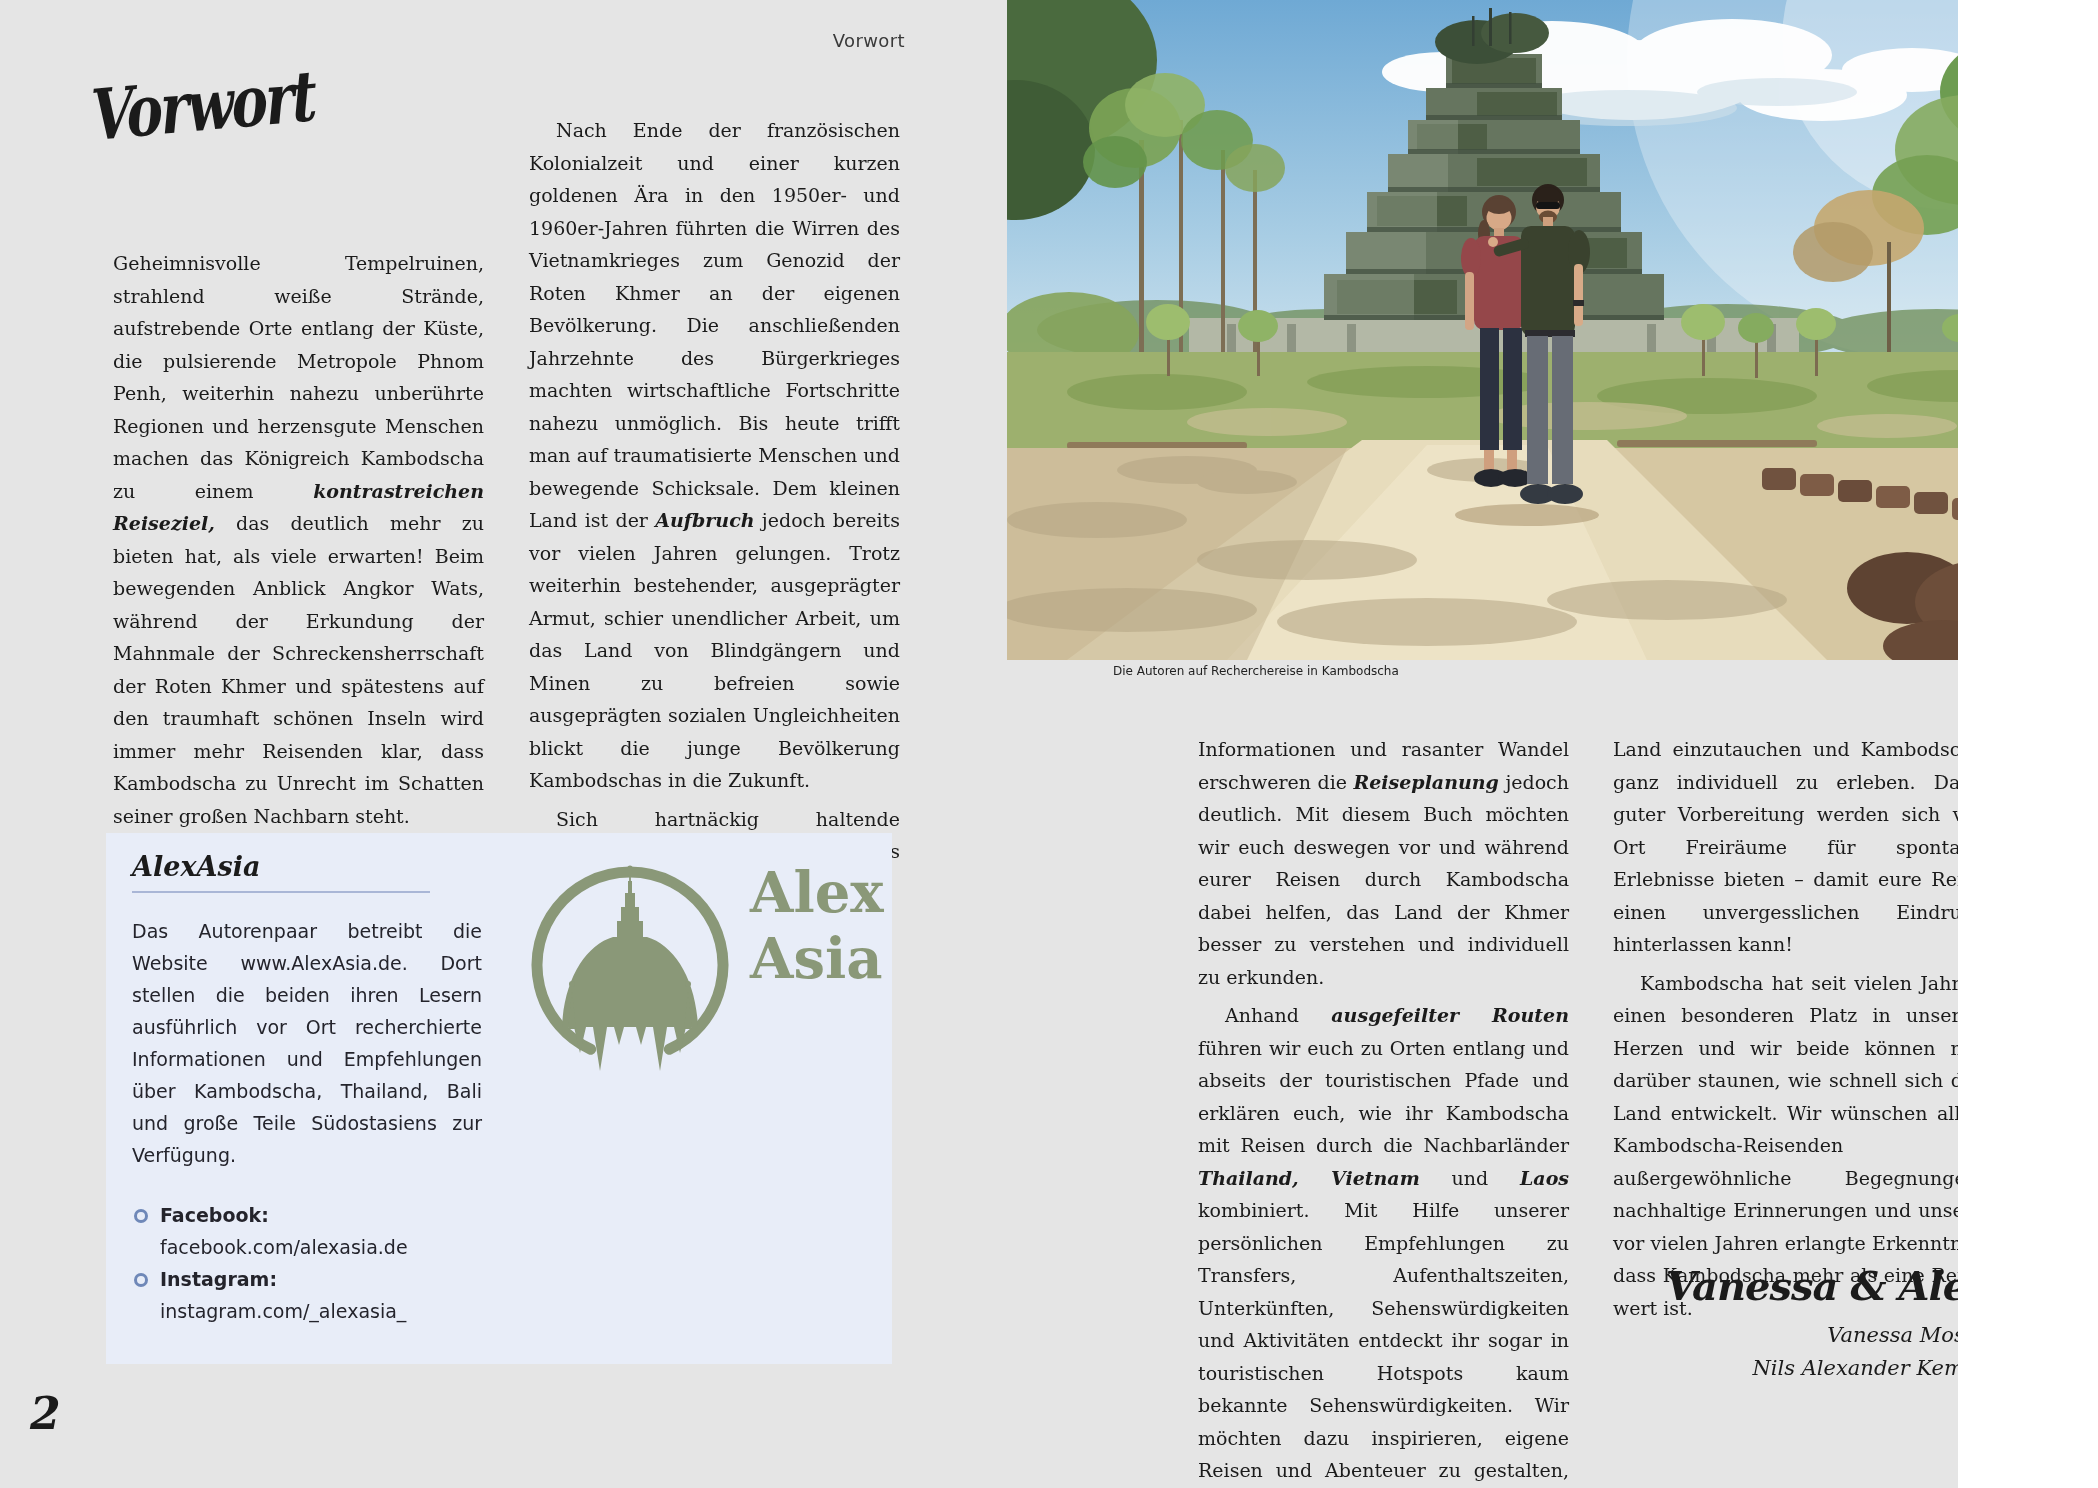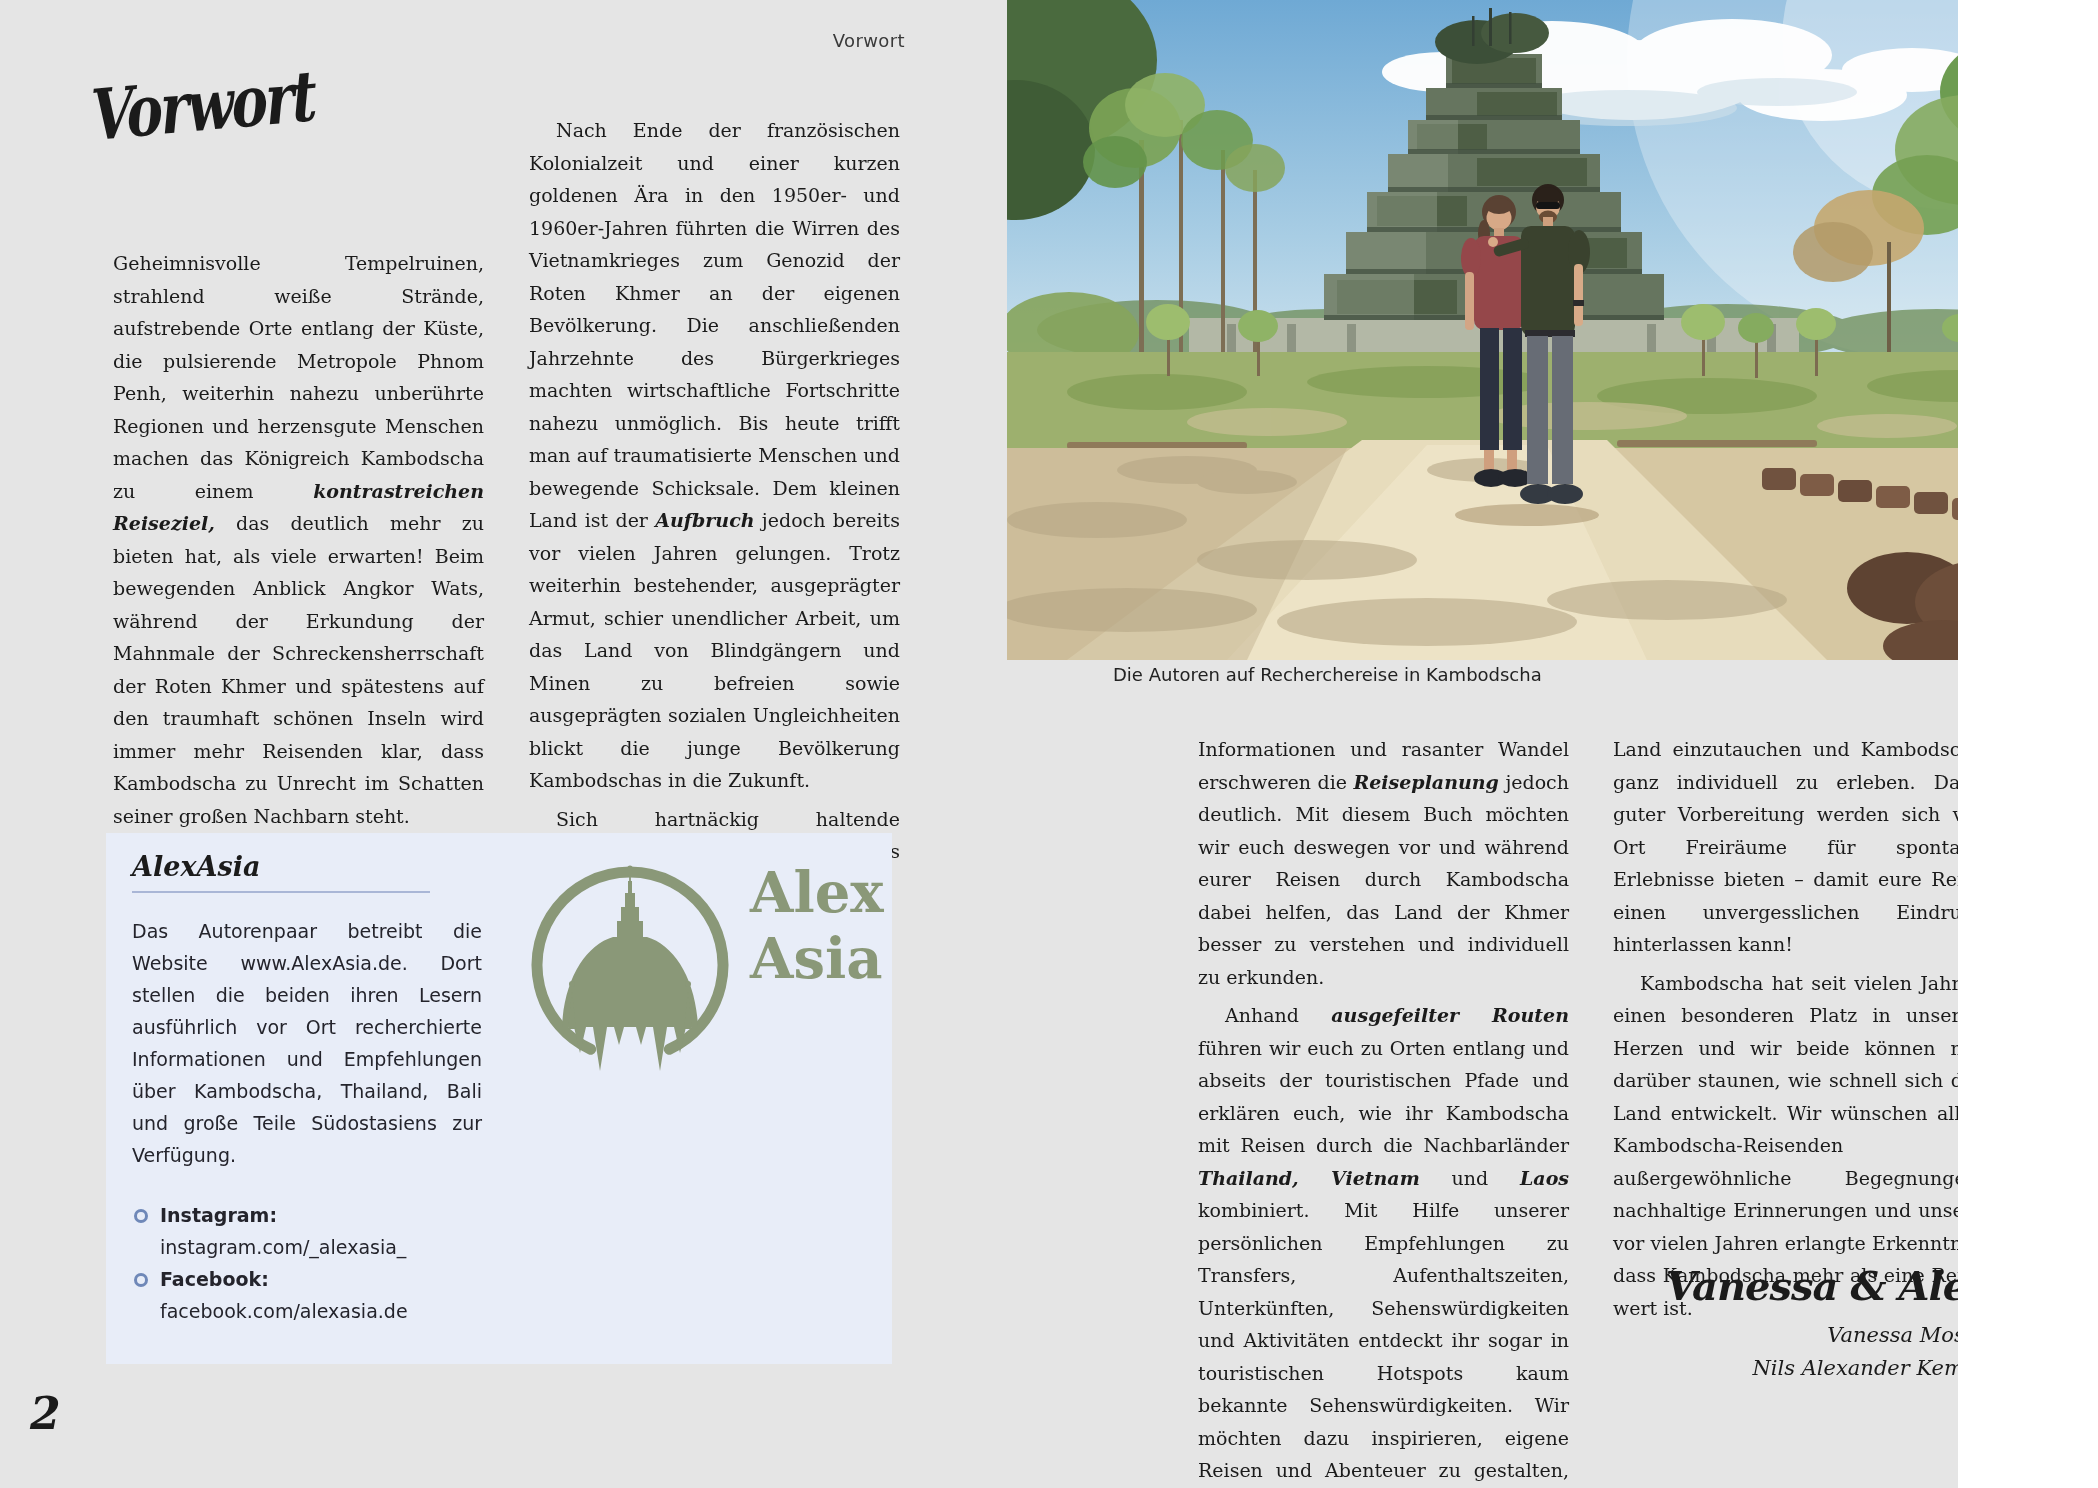--- a/index.html
+++ b/index.html
@@ -47,21 +47,21 @@
   .bullet-text .lbl{font-weight:700;}
   .box-right{flex:1;display:flex;flex-direction:row;align-items:flex-start;justify-content:center;
     padding-top:6px;}
   .logo-text{font-family:"DejaVu Serif",serif;font-weight:700;font-size:56px;color:#8a9878;
     margin-top:2px;letter-spacing:0;}
 
   
   .photo{position:absolute;left:1007px;top:0;width:1091px;height:660px;overflow:hidden;}
   .photo svg{display:block;width:100%;height:100%;}
   .caption{position:absolute;left:1113px;top:664px;font-family:"DejaVu Sans",sans-serif;
-    font-size:18px;color:#222222;}
+    font-size:12px;color:#222222;}
 
   
   .signature{position:absolute;left:1607px;top:1262px;width:383px;text-align:right;}
   .sig-script{font-size:40px;letter-spacing:-1px;margin-bottom:10px;}
   .sig-name{font-style:italic;font-size:21px;line-height:33px;color:#1b1b1b;}
 </style>
 </head>
 <body>
 
 <div class="spread">
@@ -79,25 +79,25 @@
     </div>
 
   <div class="infobox">
     <div class="box-left">
       <div class="box-title brush">AlexAsia</div>
       <div class="box-rule"></div>
       <div class="box-body"><span>Das Autorenpaar betreibt die Website </span><span class="b">www.AlexAsia.de.</span><span> Dort stellen die beiden ihren Lesern ausführlich vor Ort recherchierte Informationen und Empfehlungen über Kambodscha, Thailand, Bali und große Teile Südostasiens zur Verfügung.</span></div>
       <ul class="box-bullets">
         <li>
           <span class="bullet-dot"></span>
-          <span class="bullet-text"><span class="lbl">Instagram:</span> <span>instagram.com/_alexasia_</span></span>
+          <span class="bullet-text"><span class="lbl">Facebook:</span> <span>facebook.com/alexasia.de</span></span>
         </li>
         <li>
           <span class="bullet-dot"></span>
-          <span class="bullet-text"><span class="lbl">Facebook:</span> <span>facebook.com/alexasia.de</span></span>
+          <span class="bullet-text"><span class="lbl">Instagram:</span> <span>instagram.com/_alexasia_</span></span>
         </li>
       </ul>
     </div>
     <div class="box-right">
       <span>
         <svg width="240" height="216" viewBox="0 0 240 216">
           <path d="M 159.3 192.3 A 93 93 0 1 0 80.7 192.3" fill="none" stroke="#8a9878" stroke-width="11" stroke-linecap="round"></path>
           <path fill="#8a9878" d="M 52 170 C 54 122, 76 88, 103 80 L 107 80 L 107 64 L 111 64 L 111 50 L 115 50 L 115 36 L 118 36 L 118 24 L 122 24 L 122 36 L 125 36 L 125 50 L 129 50 L 129 64 L 133 64 L 133 80 L 137 80 C 164 88, 186 122, 188 170 L 176 170 L 170 196 L 164 170 L 157 170 L 150 214 L 143 170 L 136 170 L 131 188 L 126 170 L 114 170 L 109 188 L 104 170 L 97 170 L 90 214 L 83 170 L 76 170 L 70 196 L 64 170 Z"></path>
           <path fill="#8a9878" d="M 58 172 L 62 132 L 66 172 Z"></path>
           <path fill="#8a9878" d="M 174 172 L 178 132 L 182 172 Z"></path>

